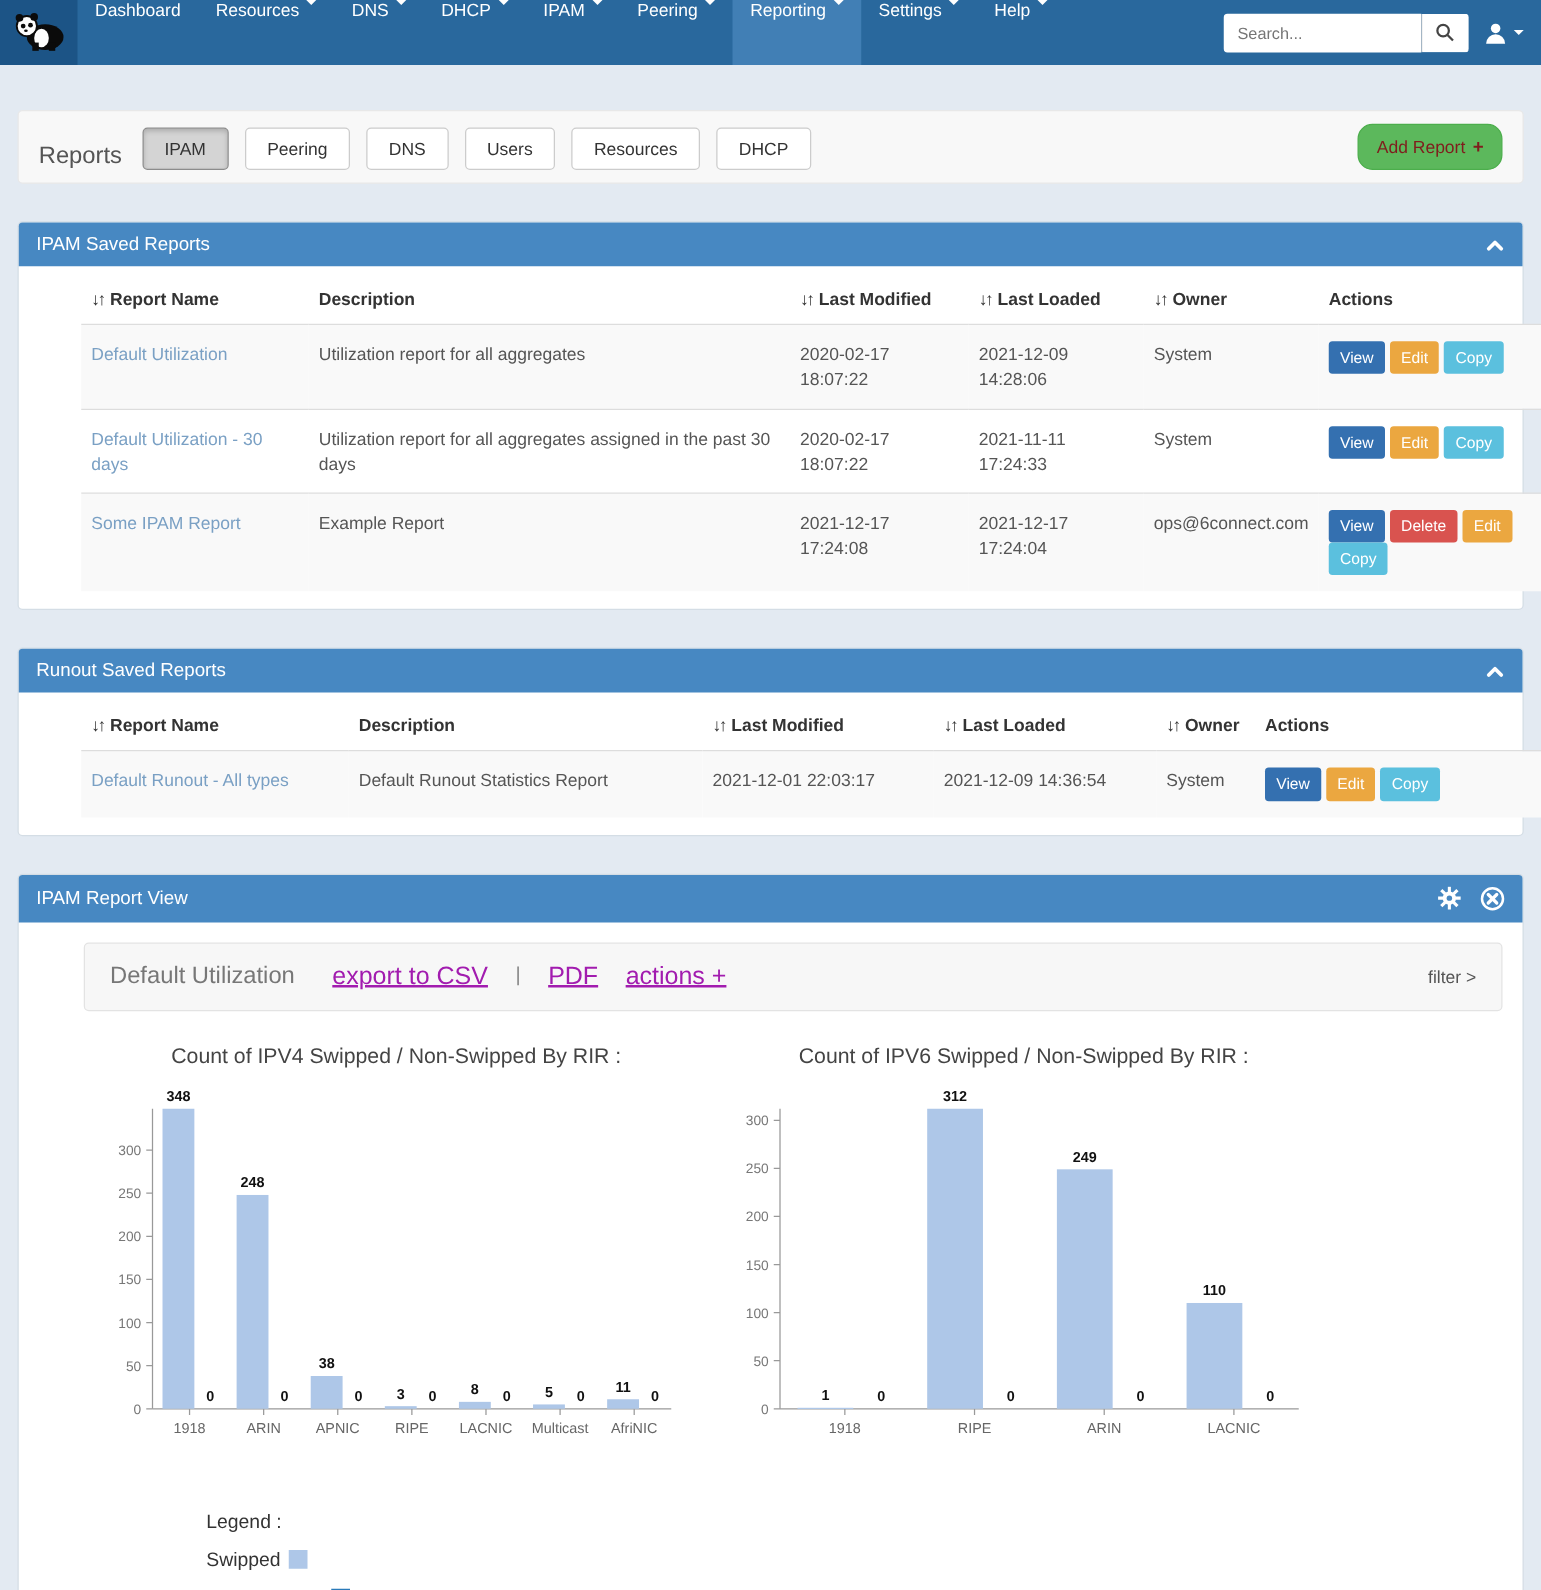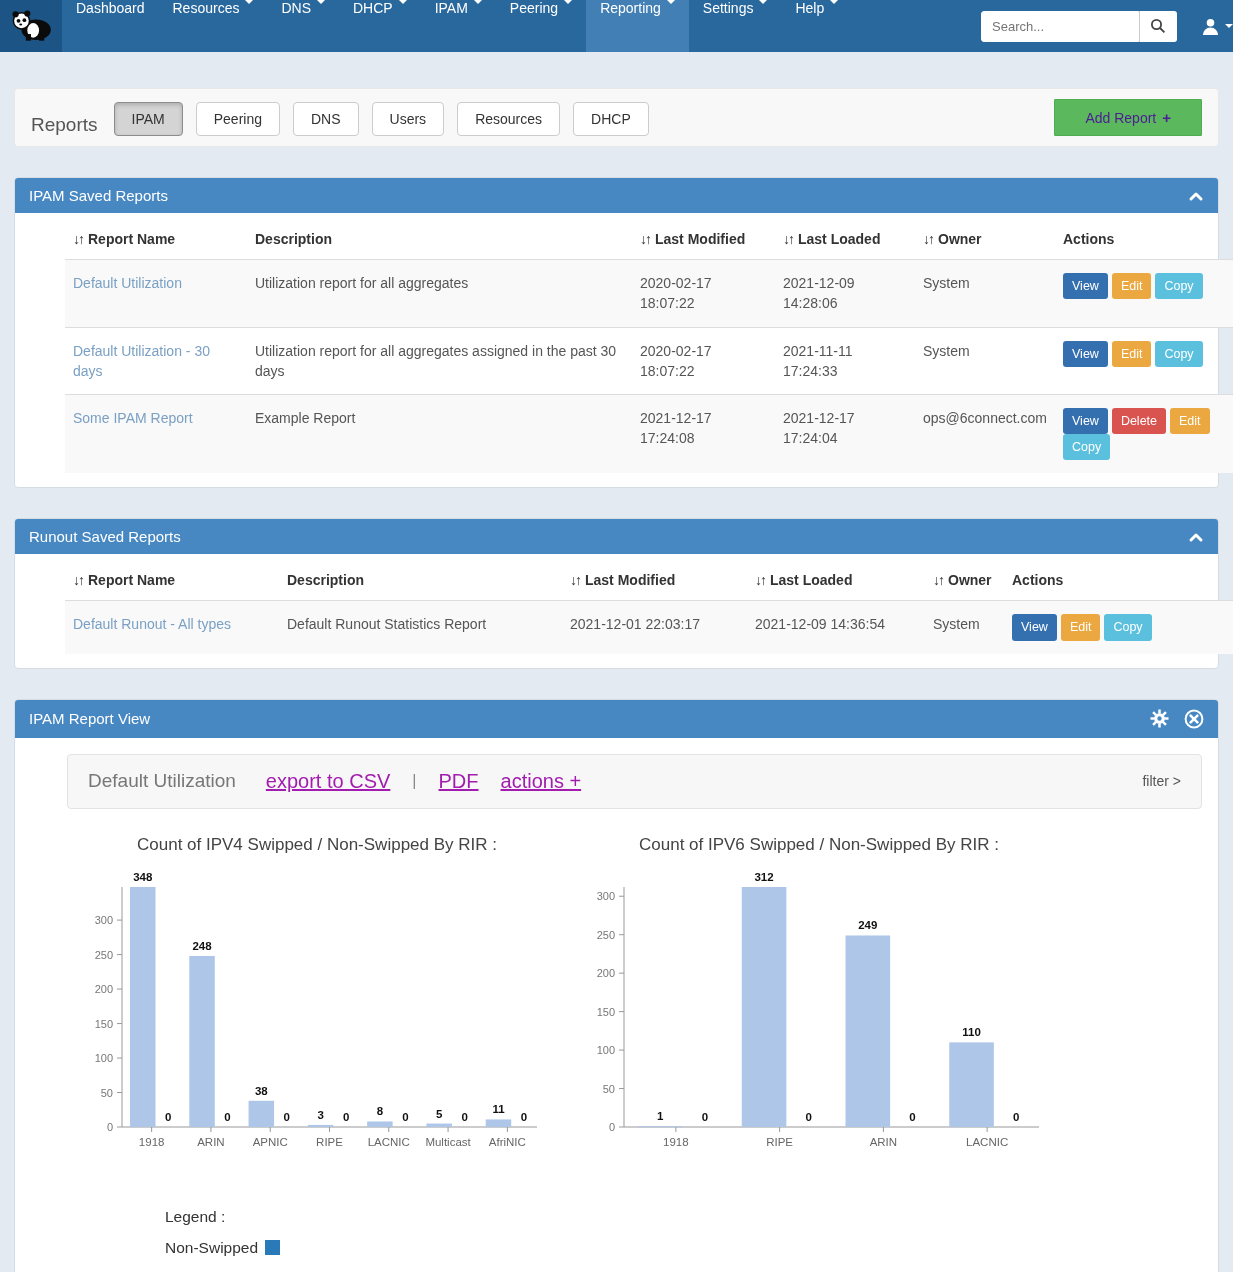--- a/index.html
+++ b/index.html
@@ -11,31 +11,31 @@
   *{box-sizing:border-box;}
   html,body{margin:0;padding:0;}
   body{width:1233px;background:var(--page-bg);font-family:"Liberation Sans",sans-serif;color:#333;}
   
   .navbar{height:52px;background:var(--navbar-bg);display:flex;align-items:stretch;}
   .brand{width:62px;background:var(--brand-bg);display:flex;align-items:center;justify-content:center;flex:0 0 auto;}
   .nav-items{display:flex;align-items:stretch;}
   .nav-item{display:flex;align-items:flex-start;gap:6px;padding:0 14px;color:#fff;font-size:14px;cursor:pointer;white-space:nowrap;}
   .nav-item.active{background:var(--navbar-active);}
   .caret{width:0;height:0;border-left:4px solid transparent;border-right:4px solid transparent;border-top:4px solid #fff;display:inline-block;}
-  .nav-right{margin-left:auto;display:flex;align-items:center;gap:24px;}
+  .nav-right{margin-left:auto;display:flex;align-items:center;gap:12px;padding-right:14px;}
   .search-group{display:flex;align-items:center;}
   .search-input{width:158px;height:31px;border:1px solid #fff;border-radius:3px 0 0 3px;padding:5px 10px;font-size:13px;color:#555;outline:none;font-family:"Liberation Sans",sans-serif;}
   .search-btn{width:38px;height:31px;background:#fff;border:1px solid #fff;border-left:1px solid #ccc;border-radius:0 3px 3px 0;display:flex;align-items:center;justify-content:center;cursor:pointer;}
   .user-menu{display:flex;align-items:center;gap:5px;cursor:pointer;}
   
   .reports-bar{margin:36px 14px 0;background:#f8f8f8;border:1px solid #e8e8e8;border-radius:4px;padding:10px 16px;display:flex;align-items:flex-end;}
   .reports-title{font-size:19px;color:#555;margin-right:16px;}
   .tab-btn{background:#fff;border:1px solid #ccc;border-radius:4px;padding:8px 17px;font-size:14px;color:#333;margin-right:13px;cursor:pointer;font-family:"Liberation Sans",sans-serif;}
   .tab-btn.active{background:#d4d4d4;border-color:#8c8c8c;box-shadow:inset 0 2px 4px rgba(0,0,0,.18);}
-  .add-report{margin-left:auto;background:var(--green);border:1px solid var(--green-border);color:#4c1d95;border-radius:1px;padding:9px 30px;font-size:14px;cursor:pointer;font-family:"Liberation Sans",sans-serif;}
+  .add-report{margin-left:auto;background:var(--green);border:1px solid var(--green-border);color:#7f1d1d;border-radius:12px;padding:9px 14px;font-size:14px;cursor:pointer;font-family:"Liberation Sans",sans-serif;}
   .add-report b{margin-left:6px;font-size:15px;}
   
   .panel{margin:30px 14px 0;background:#fff;border:1px solid #d4dde5;border-radius:4px;}
   .panel-header{background:var(--panel-header);color:#fff;padding:9px 14px;font-size:15px;border-radius:3px 3px 0 0;display:flex;align-items:center;}
   .hicons{margin-left:auto;display:flex;gap:15px;align-items:center;}
   .hicon{cursor:pointer;display:flex;align-items:center;}
   .panel-body{padding:6px 14px 14px;margin-left:36px;}
   
   table{width:100%;border-collapse:collapse;font-size:14px;table-layout:fixed;}
   th{text-align:left;padding:12px 8px;color:#333;border-bottom:1px solid #ddd;font-weight:bold;}
@@ -378,17 +378,18 @@
             <text x="418.125" y="285" text-anchor="middle" font-size="11.5" fill="#666" font-family="Liberation Sans, sans-serif">LACNIC</text>
             <rect x="380.25625" y="181.38461538461536" width="44.6125" height="84.61538461538464" fill="#aec7e8"></rect>
             <text x="402.5625" y="175.38461538461536" text-anchor="middle" font-size="11.5" font-weight="bold" fill="#111" font-family="Liberation Sans, sans-serif">110</text>
             <text x="447.175" y="260" text-anchor="middle" font-size="11.5" font-weight="bold" fill="#111" font-family="Liberation Sans, sans-serif">0</text>
           </svg>
       </div>
     </div>
     <div class="legend">
       <div>Legend :</div>
       <div id="legend-items">
+          <div><span>Swipped</span><span class="legend-swatch" style="background: rgb(174, 199, 232);"></span></div>
           <div><span>Non-Swipped</span><span class="legend-swatch" style="background: rgb(42, 122, 185);"></span></div>
         </div>
     </div>
   </div>
 </div>
 
 </body></html>

